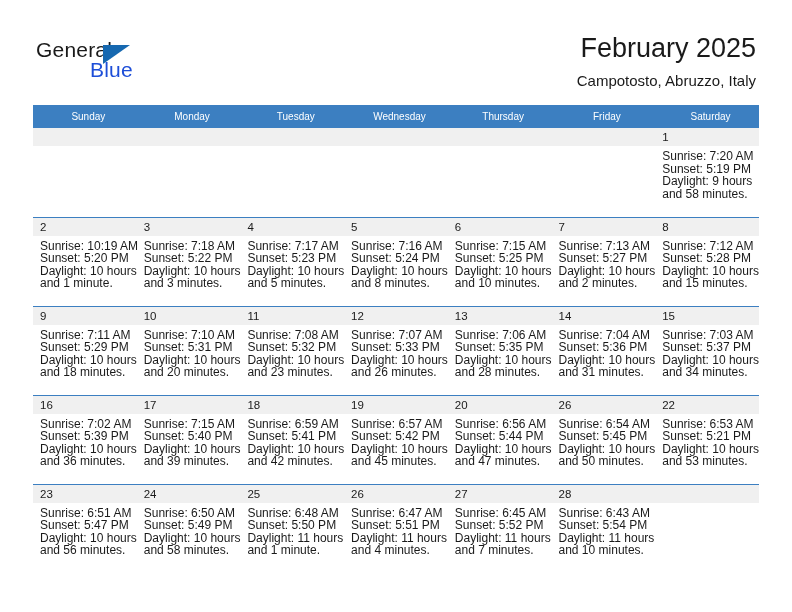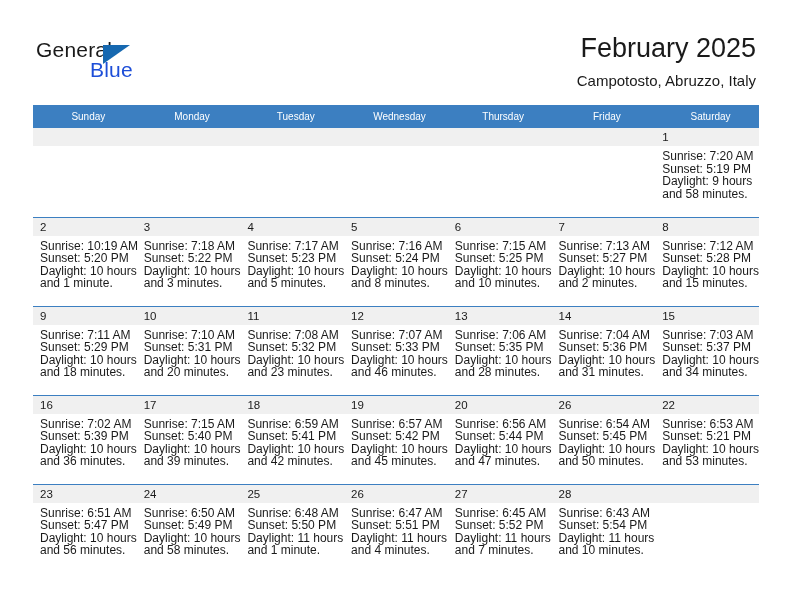--- a/index.html
+++ b/index.html
@@ -367,21 +367,21 @@
                 </div>
               </div>
             </td>
             <td>
               <div class="cell-inner">
                 <div class="date-band">12</div>
                 <div class="cell-body">
                   <div>Sunrise: 7:07 AM</div>
                   <div>Sunset: 5:33 PM</div>
                   <div>Daylight: 10 hours</div>
-                  <div>and 46 minutes.</div>
+                  <div>and 26 minutes.</div>
                 </div>
               </div>
             </td>
             <td>
               <div class="cell-inner">
                 <div class="date-band">13</div>
                 <div class="cell-body">
                   <div>Sunrise: 7:06 AM</div>
                   <div>Sunset: 5:35 PM</div>
                   <div>Daylight: 10 hours</div>

